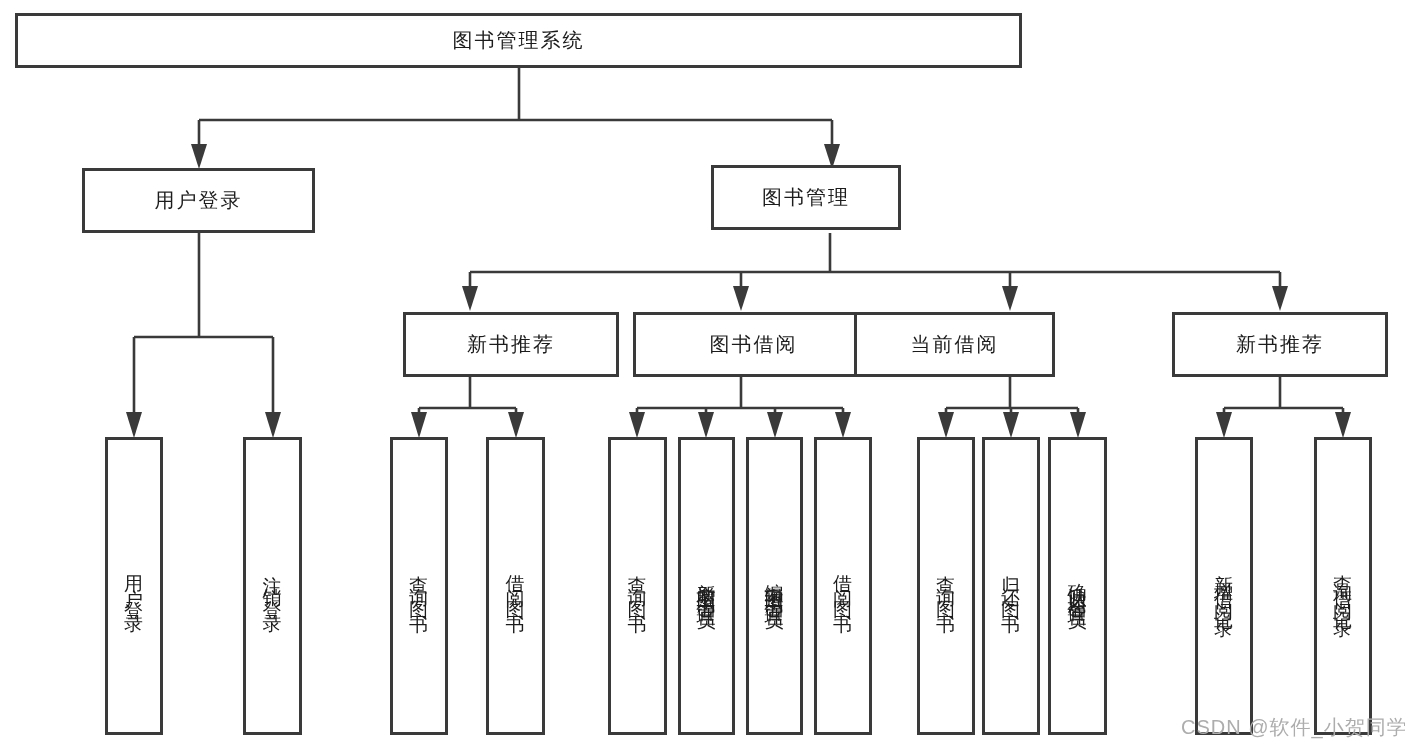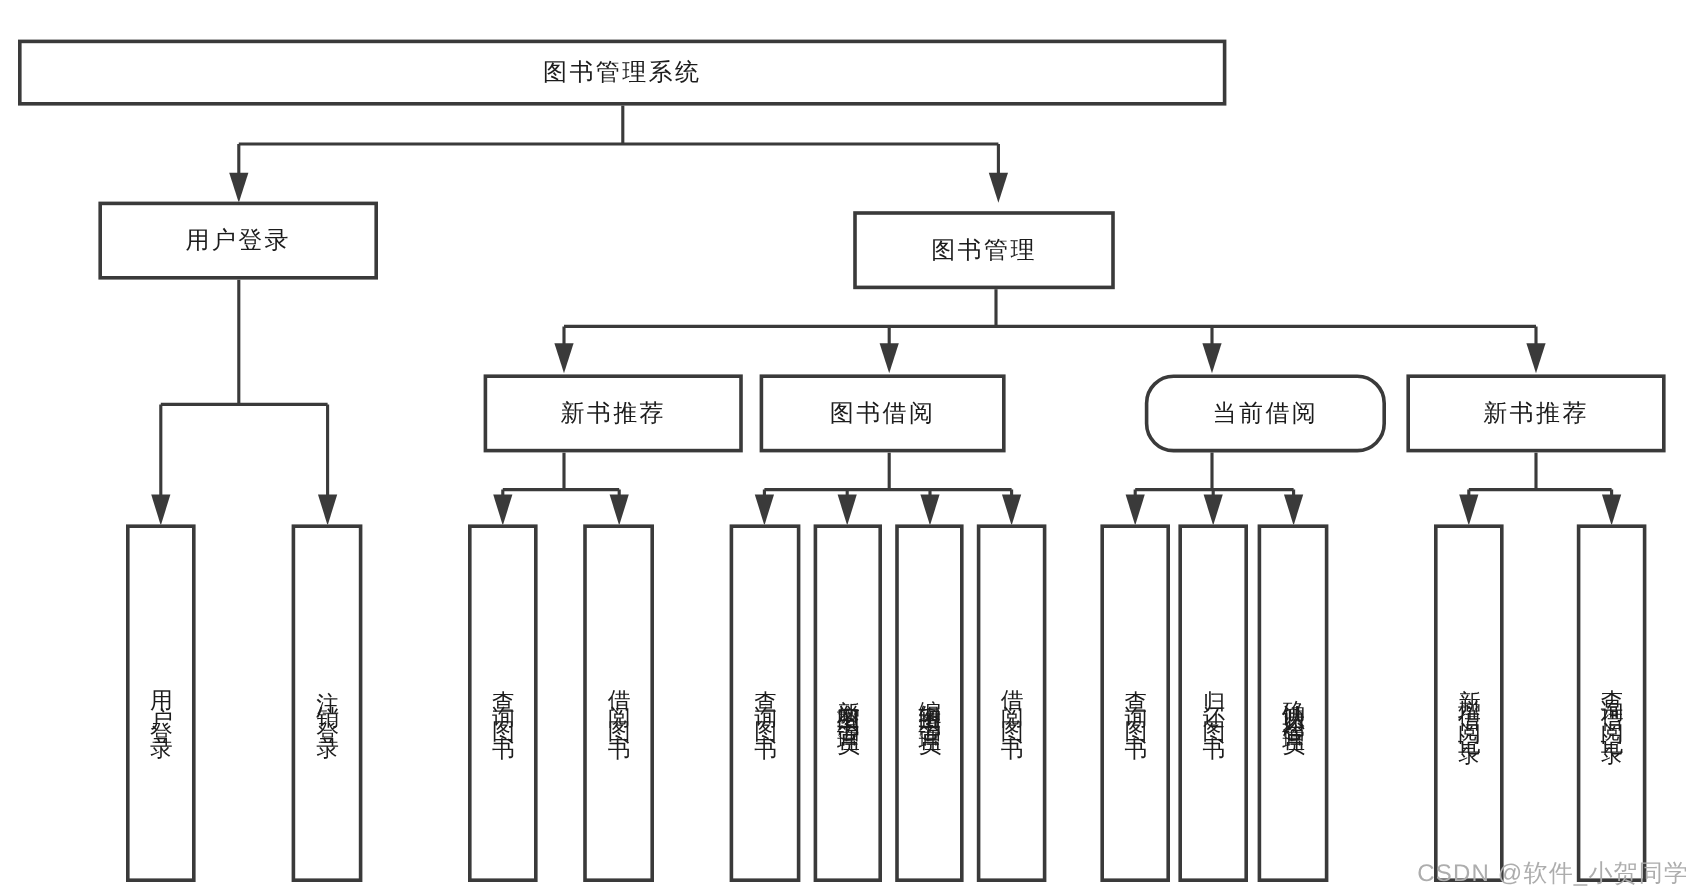--- a/index.html
+++ b/index.html
@@ -94,38 +94,38 @@
     <path d="M1010 377 V408 M946 408 H1078 M946 408 V414 M1011 408 V414 M1078 408 V414"></path>
     <polygon points="938,412 954,412 946,438"></polygon>
     <polygon points="1003,412 1019,412 1011,438"></polygon>
     <polygon points="1070,412 1086,412 1078,438"></polygon>
 
     <path d="M1280 377 V408 M1224 408 H1343 M1224 408 V414 M1343 408 V414"></path>
     <polygon points="1216,412 1232,412 1224,438"></polygon>
     <polygon points="1335,412 1351,412 1343,438"></polygon>
   </svg>
 
-  <div class="node" style="left:15px; top:13px; width:1007px; height:55px;margin-top:20px;">
+  <div class="node" style="left:15px; top:13px; width:1007px; height:55px;">
     <span>图书管理系统</span>
   </div>
 
   <div class="node" style="left:82px; top:168px; width:233px; height:65px;">
     <span>用户登录</span>
   </div>
-  <div class="node" style="left:711px; top:176px; width:218px; height:65px;">
+  <div class="node" style="left:711px; top:165px; width:190px; height:65px;">
     <span>图书管理</span>
   </div>
 
   <div class="node" style="left:362px; top:312px; width:216px; height:65px;margin-left:41px;">
     <span>新书推荐</span>
   </div>
-  <div class="node" style="left:633px; top:312px; width:205px; height:65px;">
+  <div class="node" style="left:633px; top:312px; width:241px; height:65px;">
     <span>图书借阅</span>
   </div>
-  <div class="node" style="left:954px; top:312px; width:201px; height:65px;border-radius:24px;">
+  <div class="node" style="left:854px; top:312px; width:201px; height:65px;">
     <span>当前借阅</span>
   </div>
   <div class="node" style="left:1172px; top:312px; width:216px; height:65px;">
     <span>新书推荐</span>
   </div>
 
   <div class="node leaf" style="left:105px; top:437px; width:58px; height:298px;">
     <span>用户登录</span>
   </div>
   <div class="node leaf" style="left:243px; top:437px; width:59px; height:298px;">

